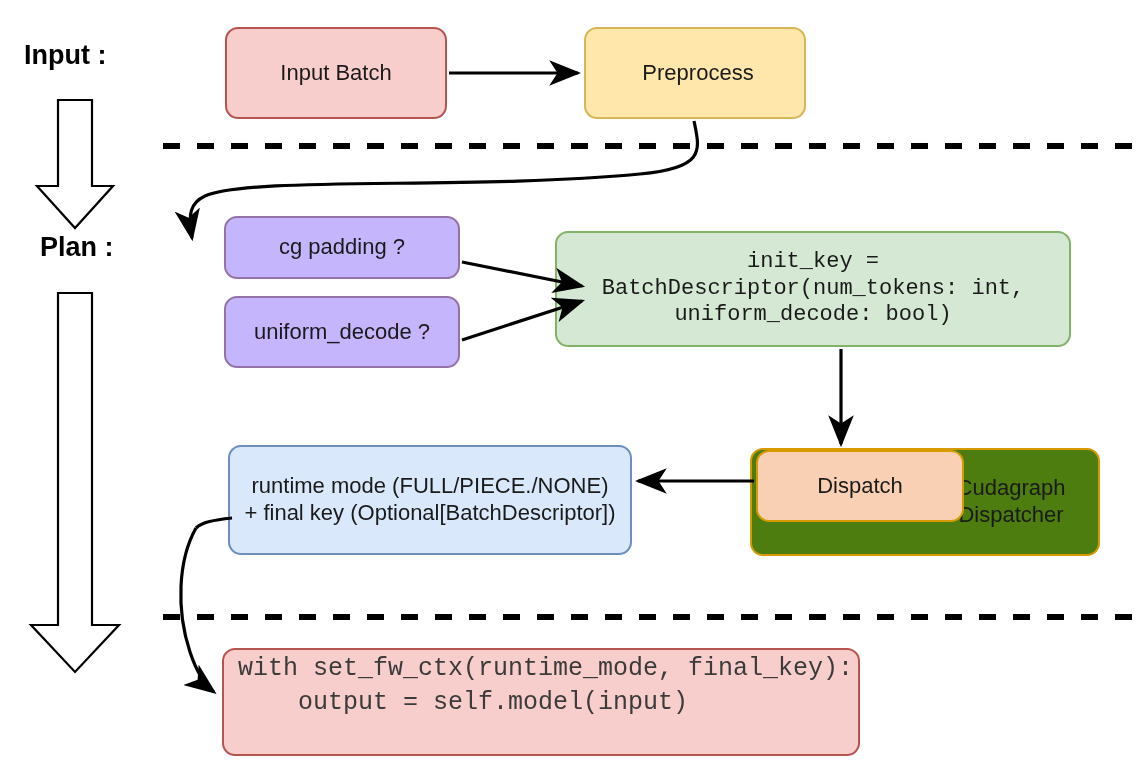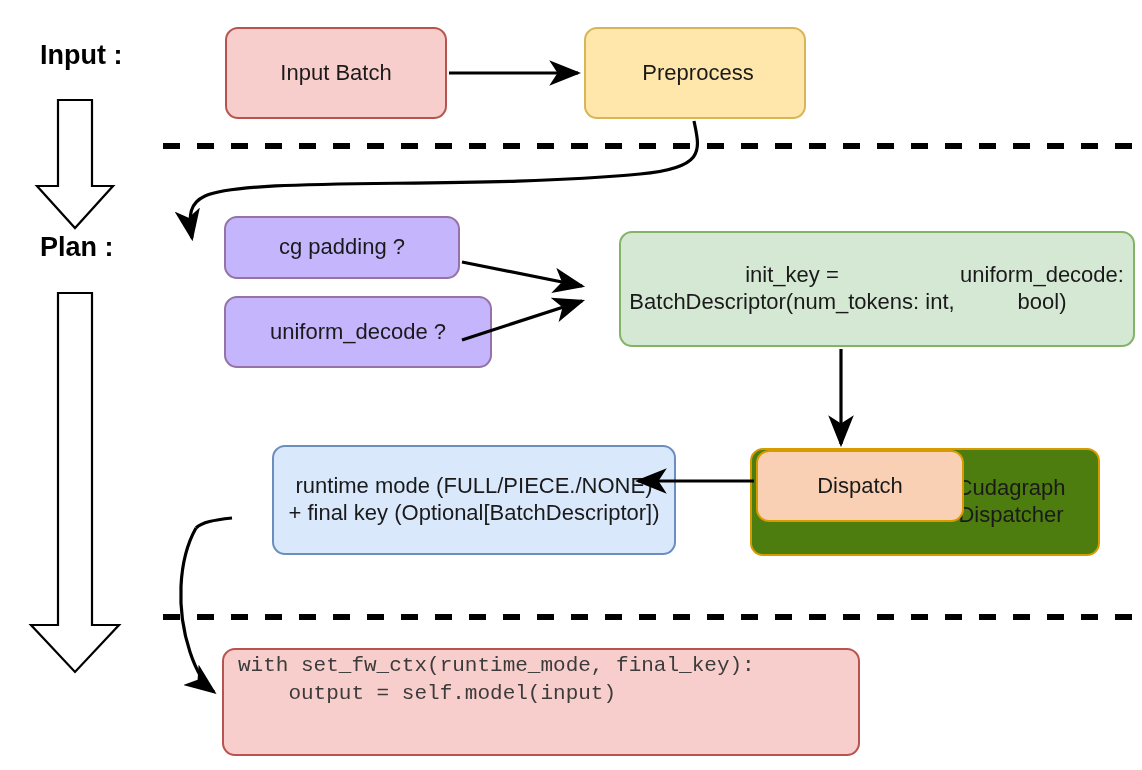--- a/index.html
+++ b/index.html
@@ -60,67 +60,66 @@
     background: #c4b5fd;
     border-color: #9673a6;
   }
   .node-green {
     background: #d5e8d4;
     border-color: #82b366;
   }
   .node-blue {
     background: #dae8fc;
     border-color: #6c8ebf;
-    margin-left: 44px;
   }
   .node-orange-outer {
     background: #4d7c0f;
     border-color: #d79b00;
   }
   .node-orange-inner {
     background: #fad0b4;
     border-color: #d79b00;
   }
   .code-node {
     font-family: "Liberation Mono", monospace;
-    font-size: 21px;
+    font-size: 25px;
     color: #3b3b3b;
     white-space: pre;
     text-align: left;
     justify-content: flex-start;
     align-items: center;
     padding-left: 14px;
     line-height: 1.35;
   }
 </style>
 </head>
 <body>
 
 <div id="canvas">
 
-  <div class="stage-label" style="left:40px; top:40px;">Input :</div>
+  <div class="stage-label" style="left:24px; top:40px;">Input :</div>
   <div class="stage-label" style="left:40px; top:232px;">Plan :</div>
 
   <div class="node node-red" style="left:225px; top:27px; width:222px; height:92px;">
     <span>Input Batch</span>
   </div>
 
   <div class="node node-yellow" style="left:584px; top:27px; width:222px; height:92px;">
     <span>Preprocess</span>
   </div>
 
   <div class="node node-purple" style="left:224px; top:216px; width:236px; height:63px;">
     <span>cg padding ?</span>
   </div>
 
-  <div class="node node-purple" style="left:224px; top:296px; width:268px; height:72px;">
+  <div class="node node-purple" style="left:224px; top:296px; width:236px; height:72px;">
     <span>uniform_decode ?</span>
   </div>
 
-  <div class="node node-green" style="left:619px; top:231px; width:516px; height:116px; flex-direction:row;">
+  <div class="node node-green" style="left:555px; top:231px; width:516px; height:116px; flex-direction:column;font-family:Liberation Mono, monospace;">
     <span>init_key = BatchDescriptor(num_tokens: int,</span>
     <span>uniform_decode: bool)</span>
   </div>
 
   <div class="node node-orange-outer" style="left:750px; top:448px; width:350px; height:108px; flex-direction:column; justify-content:center; padding-left:178px;">
     <span>Cudagraph</span>
     <span>Dispatcher</span>
   </div>
 
   <div class="node node-orange-inner" style="left:756px; top:450px; width:208px; height:72px;">

